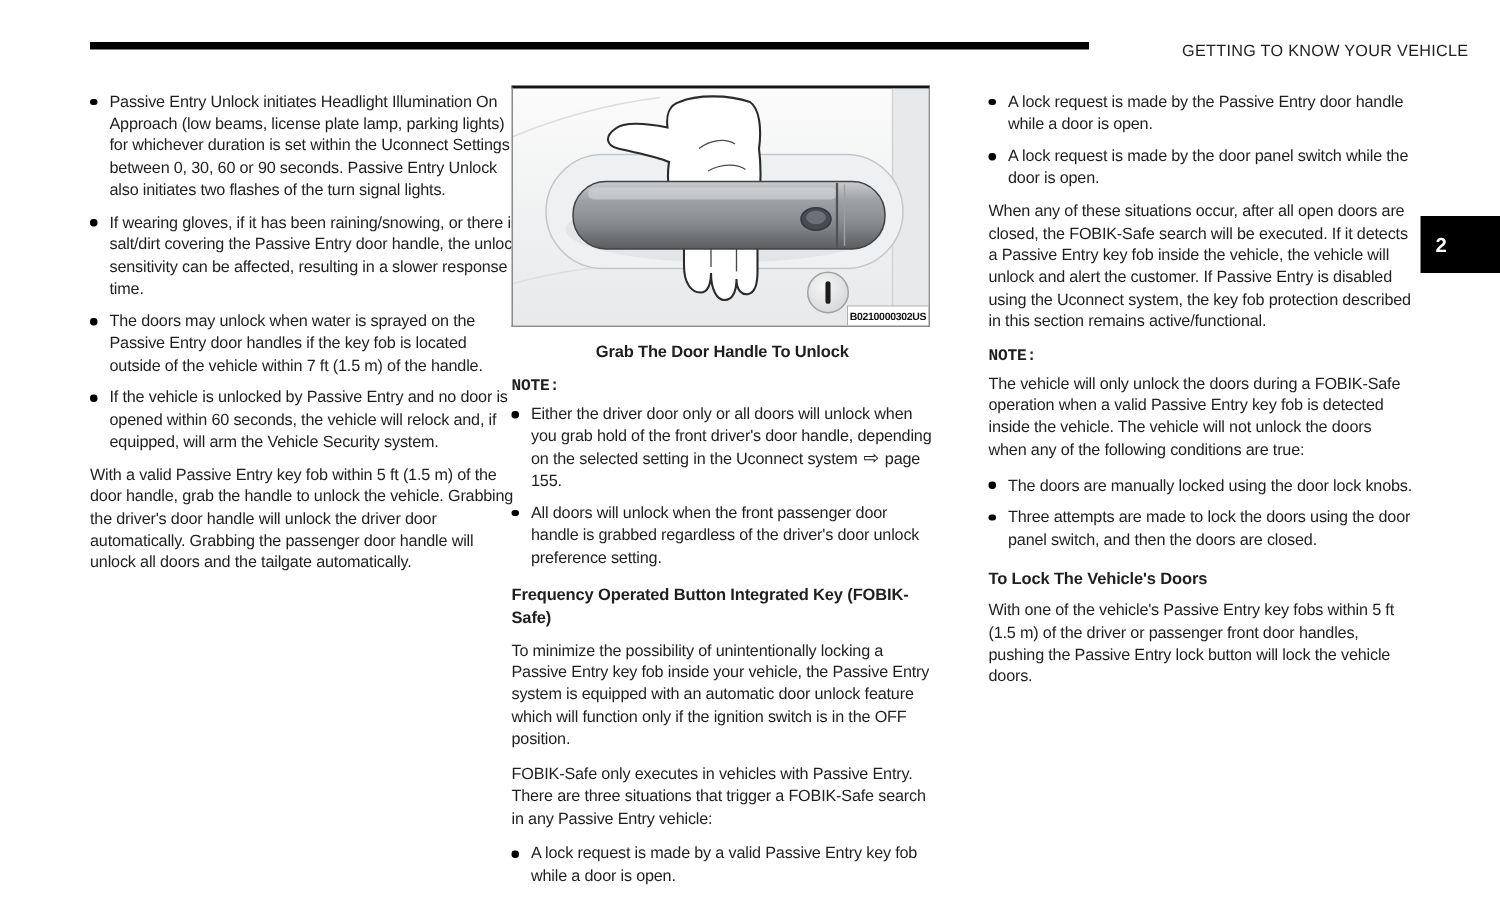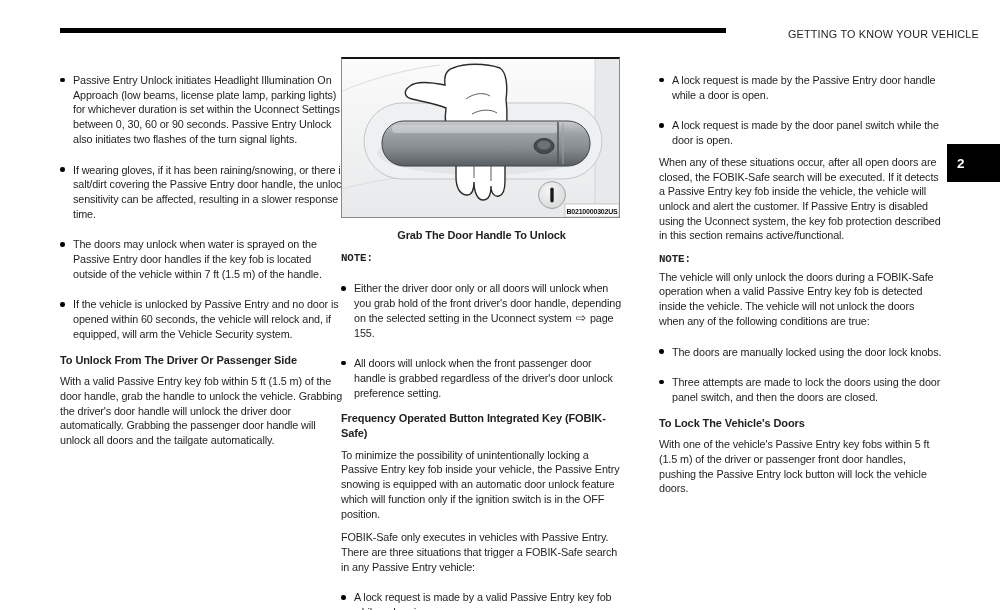--- a/index.html
+++ b/index.html
@@ -20,21 +20,21 @@
     padding-left:10px;box-sizing:border-box;
   }
   
   .col{position:absolute;top:57px;font-size:10.8px;line-height:14.7px;letter-spacing:-0.12px;}
   #col1{left:60px;width:287px;}
   #col2{left:341px;width:281px;}
   #col3{left:659px;width:283px;}
   .para{margin:0 0 9px 0;}
   .sec-heading{font-weight:bold;font-size:11px;margin:11px 0 7px 0;letter-spacing:-0.1px;}
   .note-label{font-weight:bold;margin:1px 0 3px 0;font-family:Liberation Mono, monospace;}
-  .bullet{display:flex;margin:16px 0 7px 0;}
+  .bullet{display:flex;margin:4px 0 7px 0;}
   .dot{flex:0 0 13px;width:13px;padding-top:4.6px;}
   .dot::before{content:"";display:block;width:4.6px;height:4.6px;background:#000;border-radius:50%;}
   .btext{flex:1;}
   .arrow{font-size:12.5px;line-height:10px;padding:0 1px;}
   
   .figure{
     width:279px;height:161px;box-sizing:border-box;background:#f2f3f4;
     border:1px solid #8a8a8a;border-top:2px solid #141414;overflow:hidden;
   }
   .figure svg{display:block;}
@@ -65,21 +65,20 @@
       <span class="btext">If wearing gloves, if it has been raining/snowing, or there is salt/dirt covering the Passive Entry door handle, the unlock sensitivity can be affected, resulting in a slower response time.</span>
     </div>
     <div class="bullet">
       <span class="dot"></span>
       <span class="btext">The doors may unlock when water is sprayed on the Passive Entry door handles if the key fob is located outside of the vehicle within 7 ft (1.5 m) of the handle.</span>
     </div>
     <div class="bullet">
       <span class="dot"></span>
       <span class="btext">If the vehicle is unlocked by Passive Entry and no door is opened within 60 seconds, the vehicle will relock and, if equipped, will arm the Vehicle Security system.</span>
     </div>
-    <div class="sec-heading">To Unlock From The Driver Or Passenger Side</div>
     <div class="para">With a valid Passive Entry key fob within 5 ft (1.5 m) of the door handle, grab the handle to unlock the vehicle. Grabbing the driver's door handle will unlock the driver door automatically. Grabbing the passenger door handle will unlock all doors and the tailgate automatically.</div>
   </div>
 
   <div class="col" id="col2">
 
     <div class="figure">
       <svg width="277" height="158" viewBox="0 0 277 158" xmlns="http://www.w3.org/2000/svg">
         <defs>
           <linearGradient id="doorGrad" x1="0" y1="0" x2="0" y2="1">
             <stop offset="0" stop-color="#fbfbfb"></stop>
@@ -143,21 +142,21 @@
     <div class="bullet">
       <span class="dot"></span>
       <span class="btext"><span>Either the driver door only or all doors will unlock when you grab hold of the front driver's door handle, depending on the selected setting in the Uconnect system</span> <span class="arrow">⇨</span> <span>page 155.</span></span>
     </div>
     <div class="bullet">
       <span class="dot"></span>
       <span class="btext">All doors will unlock when the front passenger door handle is grabbed regardless of the driver's door unlock preference setting.</span>
     </div>
 
     <div class="sec-heading">Frequency Operated Button Integrated Key (FOBIK-Safe)</div>
-    <div class="para">To minimize the possibility of unintentionally locking a Passive Entry key fob inside your vehicle, the Passive Entry snowing is equipped with an automatic door unlock feature which will function only if the ignition switch is in the OFF position.</div>
+    <div class="para">To minimize the possibility of unintentionally locking a Passive Entry key fob inside your vehicle, the Passive Entry system is equipped with an automatic door unlock feature which will function only if the ignition switch is in the OFF position.</div>
     <div class="para">FOBIK-Safe only executes in vehicles with Passive Entry. There are three situations that trigger a FOBIK-Safe search in any Passive Entry vehicle:</div>
     <div class="bullet">
       <span class="dot"></span>
       <span class="btext">A lock request is made by a valid Passive Entry key fob while a door is open.</span>
     </div>
   </div>
 
   <div class="col" id="col3">
     <div class="bullet">
       <span class="dot"></span>

